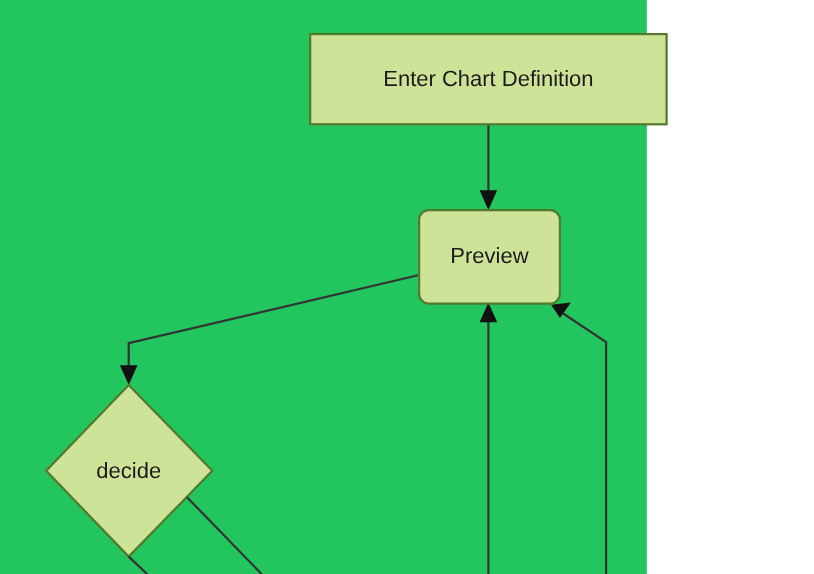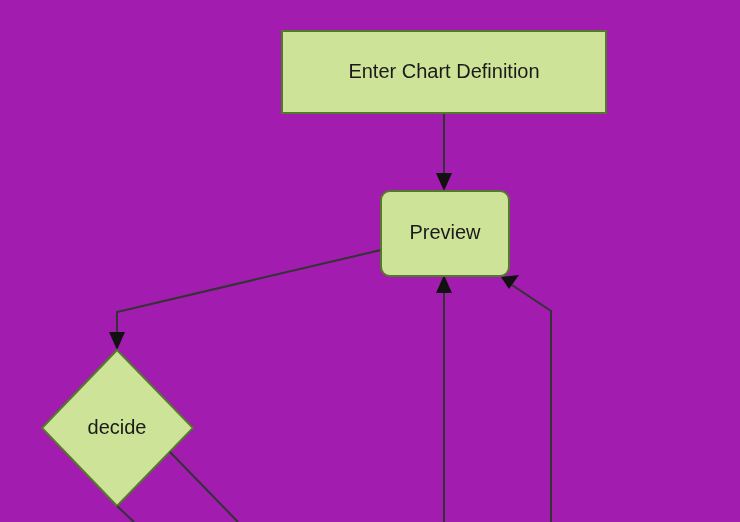--- a/index.html
+++ b/index.html
@@ -8,23 +8,23 @@
     background: #ffffff;
   }
   body {
     width: 740px;
     height: 522px;
     overflow: hidden;
     font-family: "Liberation Sans", sans-serif;
   }
   #diagram-root {
     position: relative;
-    width: 740px;
+    width: 588px;
     height: 522px;
-    background: #a21caf;
+    background: #22c55e;
   }
   svg#flowchart {
     display: block;
     width: 740px;
     height: 522px;
   }
   .node-shape {
     fill: #cde498;
     stroke: #54782c;
     stroke-width: 2px;

